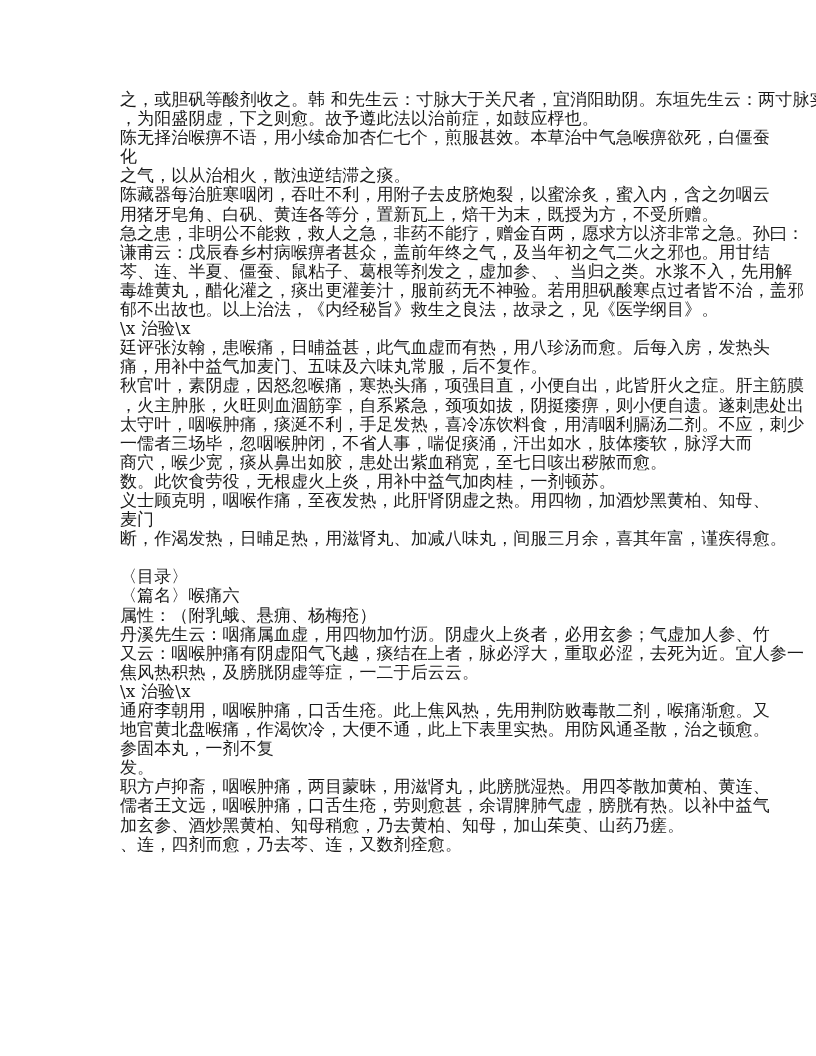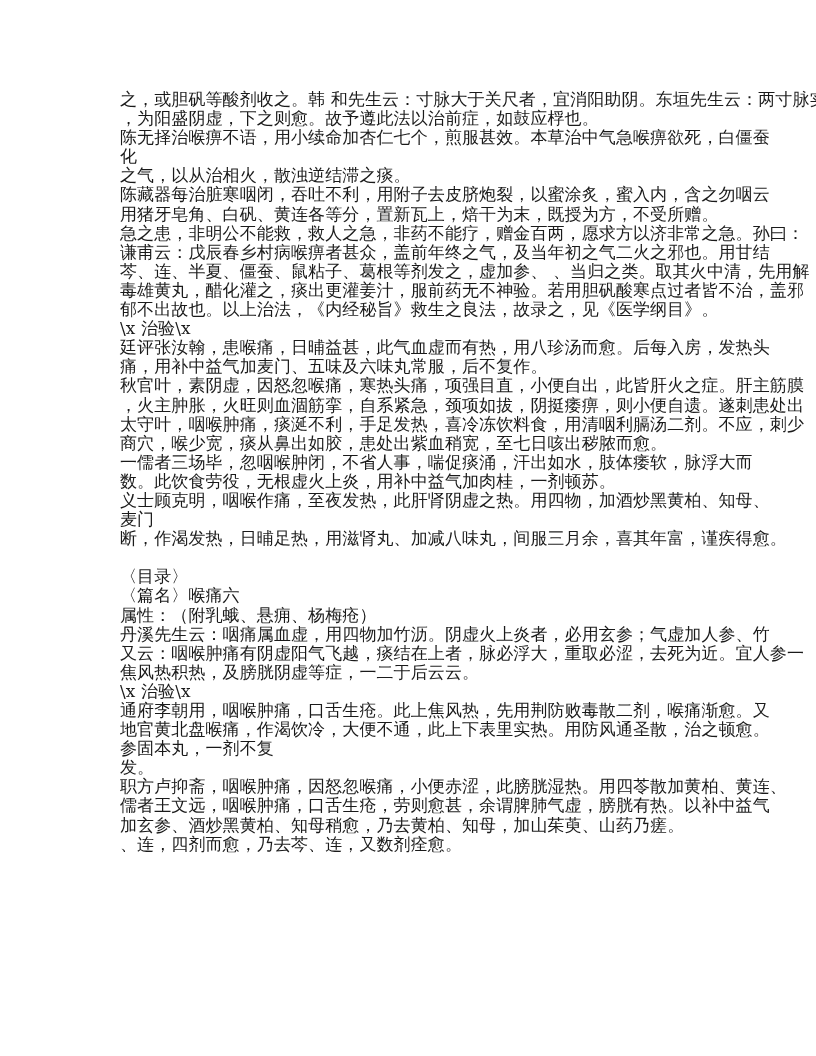--- a/index.html
+++ b/index.html
@@ -39,49 +39,49 @@
   <div>
     <div class="line">之，或胆矾等酸剂收之。韩 和先生云：寸脉大于关尺者，宜消阳助阴。东垣先生云：两寸脉实</div>
     <div class="line">，为阳盛阴虚，下之则愈。故予遵此法以治前症，如鼓应桴也。</div>
     <div class="line">陈无择治喉痹不语，用小续命加杏仁七个，煎服甚效。本草治中气急喉痹欲死，白僵蚕</div>
     <div class="line">化</div>
     <div class="line">之气，以从治相火，散浊逆结滞之痰。</div>
     <div class="line">陈藏器每治脏寒咽闭，吞吐不利，用附子去皮脐炮裂，以蜜涂炙，蜜入内，含之勿咽云</div>
     <div class="line">用猪牙皂角、白矾、黄连各等分，置新瓦上，焙干为末，既授为方，不受所赠。</div>
     <div class="line">急之患，非明公不能救，救人之急，非药不能疗，赠金百两，愿求方以济非常之急。孙曰：</div>
     <div class="line">谦甫云：戊辰春乡村病喉痹者甚众，盖前年终之气，及当年初之气二火之邪也。用甘结</div>
-    <div class="line">芩、连、半夏、僵蚕、鼠粘子、葛根等剂发之，虚加参、 、当归之类。取其火中清，先用解</div>
+    <div class="line">芩、连、半夏、僵蚕、鼠粘子、葛根等剂发之，虚加参、 、当归之类。水浆不入，先用解</div>
     <div class="line">毒雄黄丸，醋化灌之，痰出更灌姜汁，服前药无不神验。若用胆矾酸寒点过者皆不治，盖邪</div>
     <div class="line">郁不出故也。以上治法，《内经秘旨》救生之良法，故录之，见《医学纲目》。</div>
     <div class="line">\x 治验\x</div>
     <div class="line">廷评张汝翰，患喉痛，日晡益甚，此气血虚而有热，用八珍汤而愈。后每入房，发热头</div>
     <div class="line">痛，用补中益气加麦门、五味及六味丸常服，后不复作。</div>
     <div class="line">秋官叶，素阴虚，因怒忽喉痛，寒热头痛，项强目直，小便自出，此皆肝火之症。肝主筋膜</div>
     <div class="line">，火主肿胀，火旺则血涸筋挛，自系紧急，颈项如拔，阴挺痿痹，则小便自遗。遂刺患处出</div>
     <div class="line">太守叶，咽喉肿痛，痰涎不利，手足发热，喜冷冻饮料食，用清咽利膈汤二剂。不应，刺少</div>
+    <div class="line">一儒者三场毕，忽咽喉肿闭，不省人事，喘促痰涌，汗出如水，肢体痿软，脉浮大而</div>
     <div class="line">商穴，喉少宽，痰从鼻出如胶，患处出紫血稍宽，至七日咳出秽脓而愈。</div>
-    <div class="line">一儒者三场毕，忽咽喉肿闭，不省人事，喘促痰涌，汗出如水，肢体痿软，脉浮大而</div>
     <div class="line">数。此饮食劳役，无根虚火上炎，用补中益气加肉桂，一剂顿苏。</div>
     <div class="line">义士顾克明，咽喉作痛，至夜发热，此肝肾阴虚之热。用四物，加酒炒黑黄柏、知母、</div>
     <div class="line">麦门</div>
     <div class="line">断，作渴发热，日晡足热，用滋肾丸、加减八味丸，间服三月余，喜其年富，谨疾得愈。</div>
   </div>
 
   <div class="gap"></div>
 
   <div>
     <div class="line">〈目录〉</div>
     <div class="line">〈篇名〉喉痛六</div>
     <div class="line">属性：（附乳蛾、悬痈、杨梅疮）</div>
     <div class="line">丹溪先生云：咽痛属血虚，用四物加竹沥。阴虚火上炎者，必用玄参；气虚加人参、竹</div>
     <div class="line">又云：咽喉肿痛有阴虚阳气飞越，痰结在上者，脉必浮大，重取必涩，去死为近。宜人参一</div>
     <div class="line">焦风热积热，及膀胱阴虚等症，一二于后云云。</div>
     <div class="line">\x 治验\x</div>
     <div class="line">通府李朝用，咽喉肿痛，口舌生疮。此上焦风热，先用荆防败毒散二剂，喉痛渐愈。又</div>
     <div class="line">地官黄北盘喉痛，作渴饮冷，大便不通，此上下表里实热。用防风通圣散，治之顿愈。</div>
     <div class="line">参固本丸，一剂不复</div>
     <div class="line">发。</div>
-    <div class="line">职方卢抑斋，咽喉肿痛，因怒忽喉痛，小便赤涩，此膀胱湿热。用四苓散加黄柏、黄连、</div>
+    <div class="line">职方卢抑斋，咽喉肿痛，两目蒙昧，用滋肾丸，此膀胱湿热。用四苓散加黄柏、黄连、</div>
     <div class="line">儒者王文远，咽喉肿痛，口舌生疮，劳则愈甚，余谓脾肺气虚，膀胱有热。以补中益气</div>
     <div class="line">加玄参、酒炒黑黄柏、知母稍愈，乃去黄柏、知母，加山茱萸、山药乃瘥。</div>
     <div class="line">、连，四剂而愈，乃去芩、连，又数剂痊愈。</div>
   </div>
 </div>
 
 </body></html>

